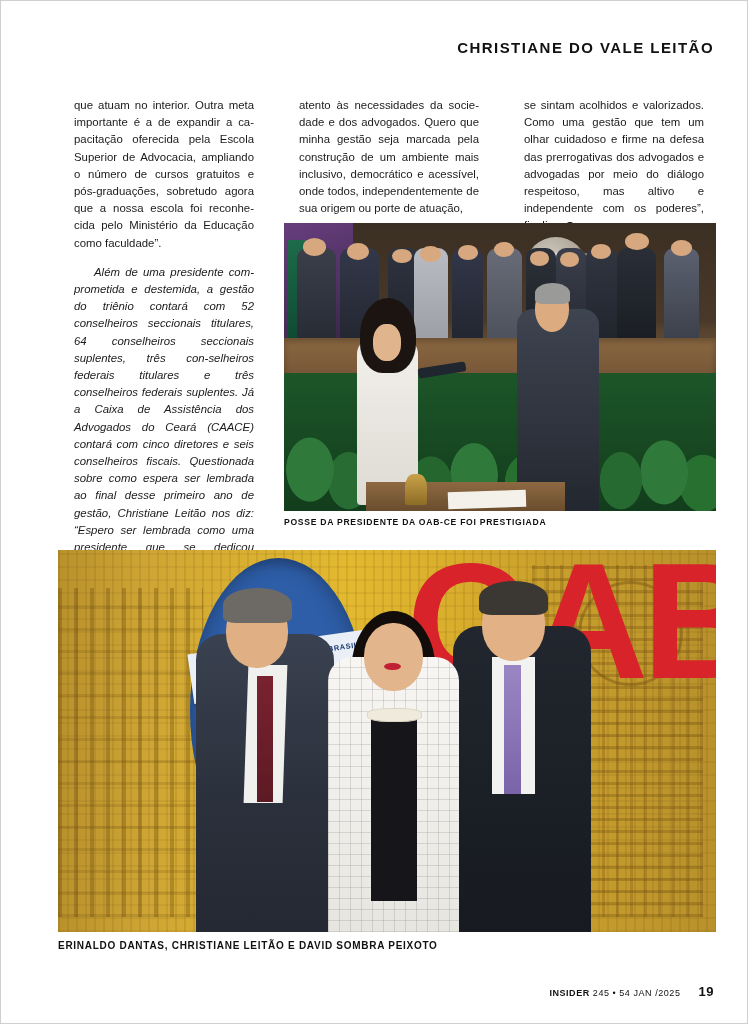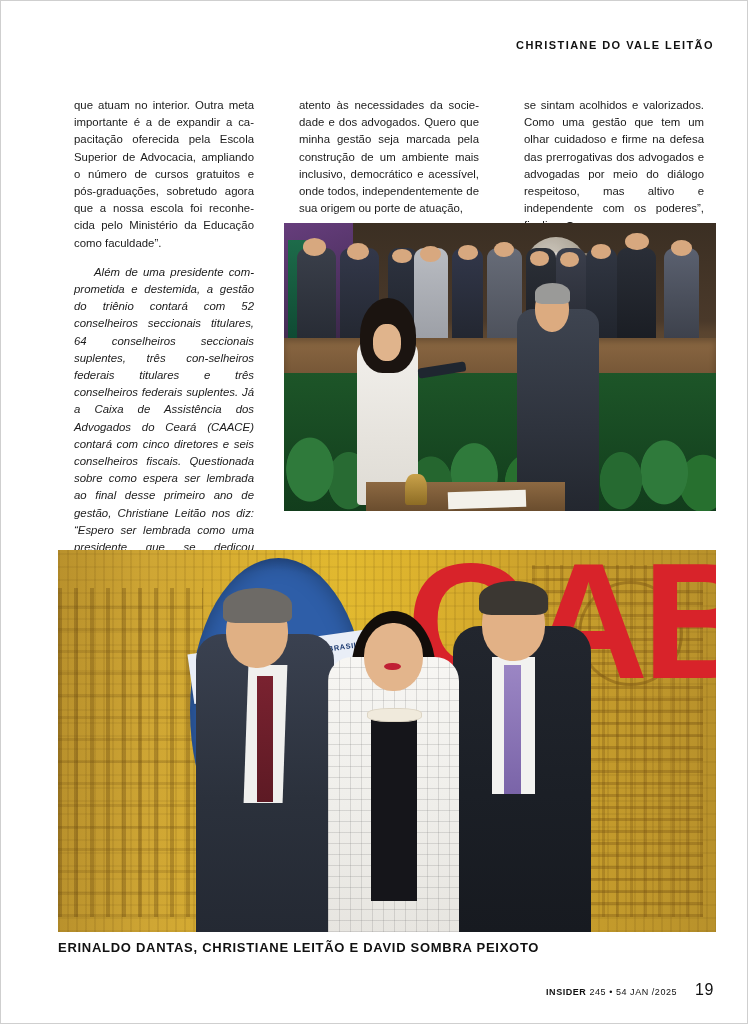--- a/index.html
+++ b/index.html
@@ -16,21 +16,21 @@
     box-sizing: border-box;
     overflow: hidden;
     font-family: "Liberation Sans", sans-serif;
   }
 
   
   .runhead {
     position: absolute;
     top: 38px;
     right: 33px;
-    font-size: 11px;
+    font-size: 15px;
     font-weight: bold;
     letter-spacing: 1.45px;
     color: #111111;
     text-transform: uppercase;
   }
 
   
   .cols {
     position: absolute;
     top: 84px;
@@ -345,42 +345,42 @@
   .p2-tieR {
     position: absolute; left: 67.8%; bottom: 36%; width: 2.6%; height: 34%;
     background: linear-gradient(180deg,#9b86c4,#7a64a8);
   }
 
   
   .cap2 {
     position: absolute;
     left: 57px;
     top: 939px;
-    font-size: 13px;
+    font-size: 10px;
     font-weight: bold;
     letter-spacing: .72px;
     color: #111;
     text-transform: uppercase;
   }
 
   
   .footer {
     position: absolute;
     right: 33px;
     bottom: 24px;
     font-size: 9px;
     letter-spacing: .55px;
     color: #111;
     display: flex;
     align-items: baseline;
     gap: 18px;
   }
   .footer .brand { font-weight: bold; }
   .footer .issue { font-weight: normal; }
-  .footer .pageno { font-weight: normal; font-size: 16px; }
+  .footer .pageno { font-weight: bold; font-size: 13px; }
 </style>
 </head>
 <body>
 
 <div class="page">
 
   <div class="runhead">CHRISTIANE DO VALE LEITÃO</div>
 
   <div class="cols">
 
@@ -443,20 +443,21 @@
     <div class="p1-woman-hair"></div>
     <div class="p1-woman-face"></div>
 
     <div class="p1-mic"></div>
     <div class="p1-desk"></div>
     <div class="p1-bell"></div>
     <div class="p1-paper"></div>
   </div>
 
   <div class="cap1">
+    <div>POSSE DA PRESIDENTE DA OAB-CE FOI PRESTIGIADA</div>
   </div>
 
   <div class="photo2">
     <div class="p2-bg"></div>
     <div class="p2-tex"></div>
     <div class="p2-gate"></div>
     <div class="p2-arch"></div>
     <div class="p2-archcircle"></div>
 
     <div class="p2-oab">OAB</div>

